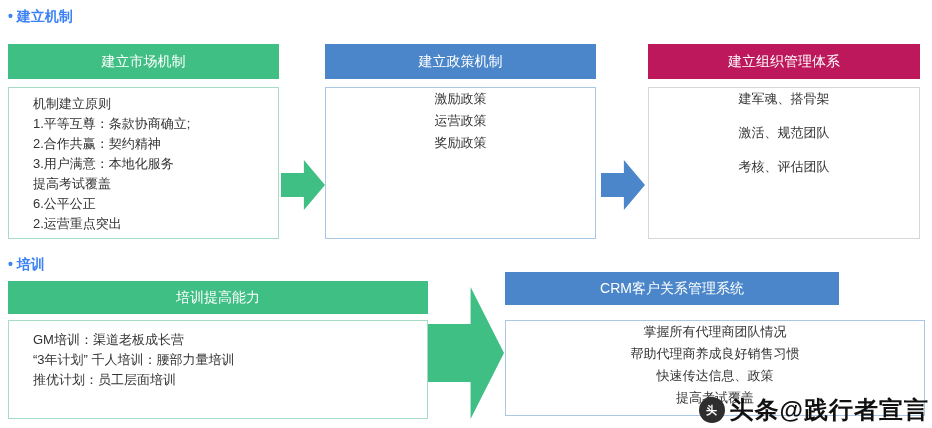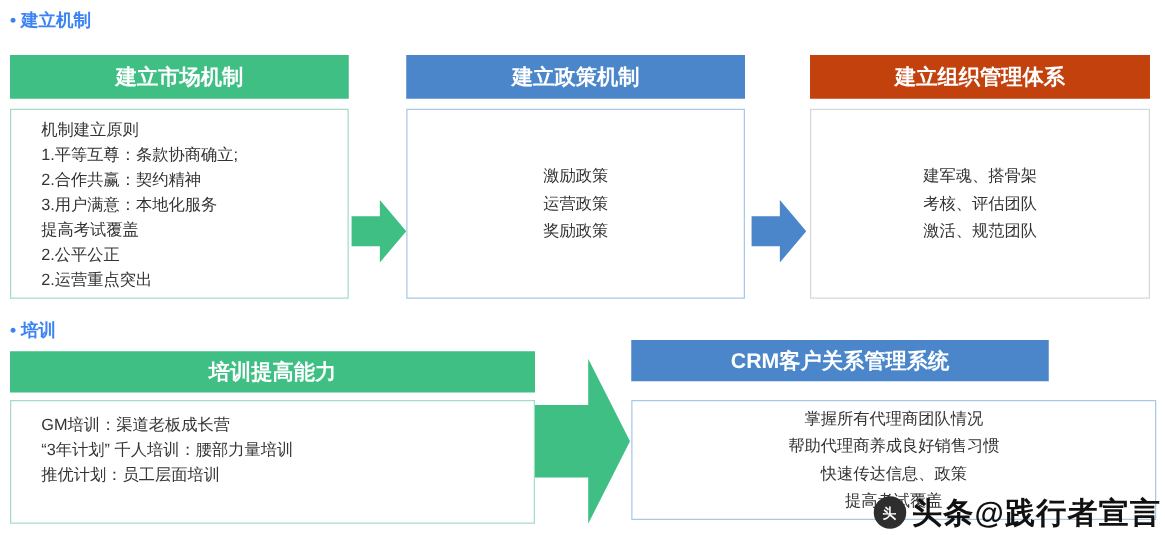--- a/index.html
+++ b/index.html
@@ -5,53 +5,53 @@
   * { margin:0; padding:0; box-sizing:border-box; }
   html,body { background:#ffffff; }
   .canvas {
     position:relative; width:932px; height:428px; background:#ffffff;
     font-family:"Liberation Sans","DejaVu Sans",sans-serif; color:#333;
     overflow:hidden;
   }
   .section-title { position:absolute; font-size:14px; font-weight:bold; color:#3b82f6; }
   .hdr {
     position:absolute; height:35px; display:flex; align-items:center; justify-content:center;
-    color:#ffffff; font-weight:bold; font-size:17px;text-align:right;
+    color:#ffffff; font-weight:normal; font-size:14px;text-align:right;
   }
   .hdr-green { background:#3fbf84; }
   .hdr-blue  { background:#4a86c9; }
-  .hdr-gray  { background:#c2410c; }
+  .hdr-gray  { background:#be185d; }
   .content { position:absolute; background:#ffffff; font-size:13px; }
   .b-green { border:1px solid #a6dcc4; }
   .b-blue  { border:1px solid #aac7e6; }
   .b-gray  { border:1px solid #d8d8d8; }
   .left-text { padding:6px 24px; text-align:left; line-height:20px; }
   .center-text {
-    display:flex; flex-direction:column; align-items:center; justify-content:center;
+    display:flex; flex-direction:column; align-items:center; 
     text-align:center; line-height:22px;
   }
   .arrow { position:absolute; }
   .arrow-small {
     width:44px; height:50px;
     clip-path:polygon(0 26%,52% 26%,52% 0,100% 50%,52% 100%,52% 74%,0 74%);
   }
   .arrow-big {
     width:76px; height:132px;
     clip-path:polygon(0 28%,56% 28%,56% 0,100% 50%,56% 100%,56% 72%,0 72%);
   }
   .fill-green { background:#3fbf84; }
   .fill-blue  { background:#4a86c9; }
   
   .t-mech   { left:8px;  top:8px; }
   .h1 { left:8px;   top:44px; width:271px; }
   .c1 { left:8px;   top:87px; width:271px; height:152px; }
   .h2 { left:325px; top:44px; width:271px; }
   .c2 { left:325px; top:87px; width:271px; height:152px; }
   .h3 { left:648px; top:44px; width:272px; }
-  .c3 { left:648px; top:87px; width:272px; height:152px; }
+  .c3 { left:648px; top:87px; width:272px; height:152px;gap:12px; }
   .a1 { left:281px; top:160px; }
   .a2 { left:601px; top:160px; }
   
   .t-train { left:8px; top:256px; }
   .hl { left:8px;   top:281px; width:420px; height:33px; }
   .cl { left:8px;   top:320px; width:420px; height:99px; padding-top:9px; }
   .ab { left:428px; top:287px; }
   .hr { left:505px; top:272px; width:334px; height:33px; }
   .cr { left:505px; top:320px; width:420px; height:96px; }
   
@@ -73,40 +73,40 @@
 
   <div class="section-title t-mech">• 建立机制</div>
 
   <div class="hdr hdr-green h1">建立市场机制</div>
   <div class="content b-green left-text c1">
     <div>机制建立原则</div>
     <div>1.平等互尊：条款协商确立;</div>
     <div>2.合作共赢：契约精神</div>
     <div>3.用户满意：本地化服务</div>
     <div>提高考试覆盖</div>
-    <div>2.公平公正</div>
+    <div>6.公平公正</div>
     <div>2.运营重点突出</div>
   </div>
 
   <div class="arrow arrow-small fill-green a1"></div>
 
   <div class="hdr hdr-blue h2">建立政策机制</div>
   <div class="content b-blue center-text c2">
     <div>激励政策</div>
     <div>运营政策</div>
     <div>奖励政策</div>
   </div>
 
   <div class="arrow arrow-small fill-blue a2"></div>
 
   <div class="hdr hdr-gray h3">建立组织管理体系</div>
   <div class="content b-gray center-text c3">
     <div>建军魂、搭骨架</div>
+    <div>激活、规范团队</div>
     <div>考核、评估团队</div>
-    <div>激活、规范团队</div>
   </div>
 
   <div class="section-title t-train">• 培训</div>
 
   <div class="hdr hdr-green hl">培训提高能力</div>
   <div class="content b-green left-text cl">
     <div>GM培训：渠道老板成长营</div>
     <div>“3年计划” 千人培训：腰部力量培训</div>
     <div>推优计划：员工层面培训</div>
   </div>

